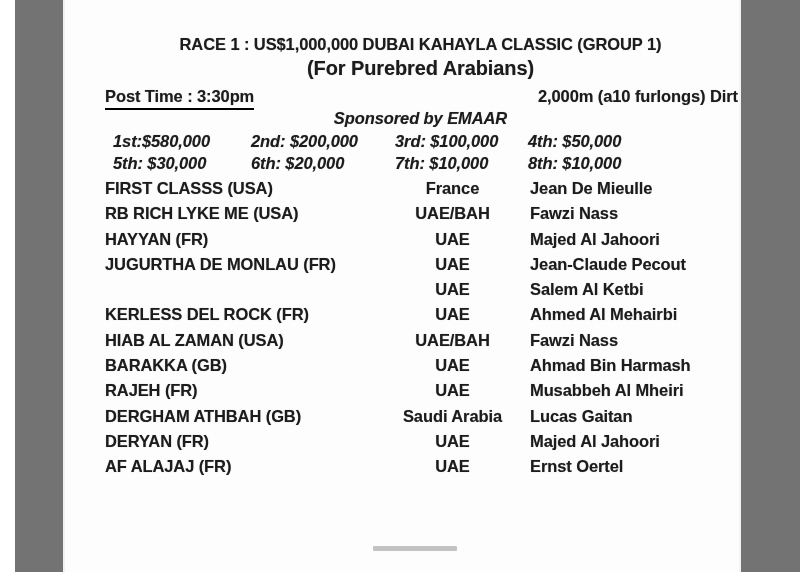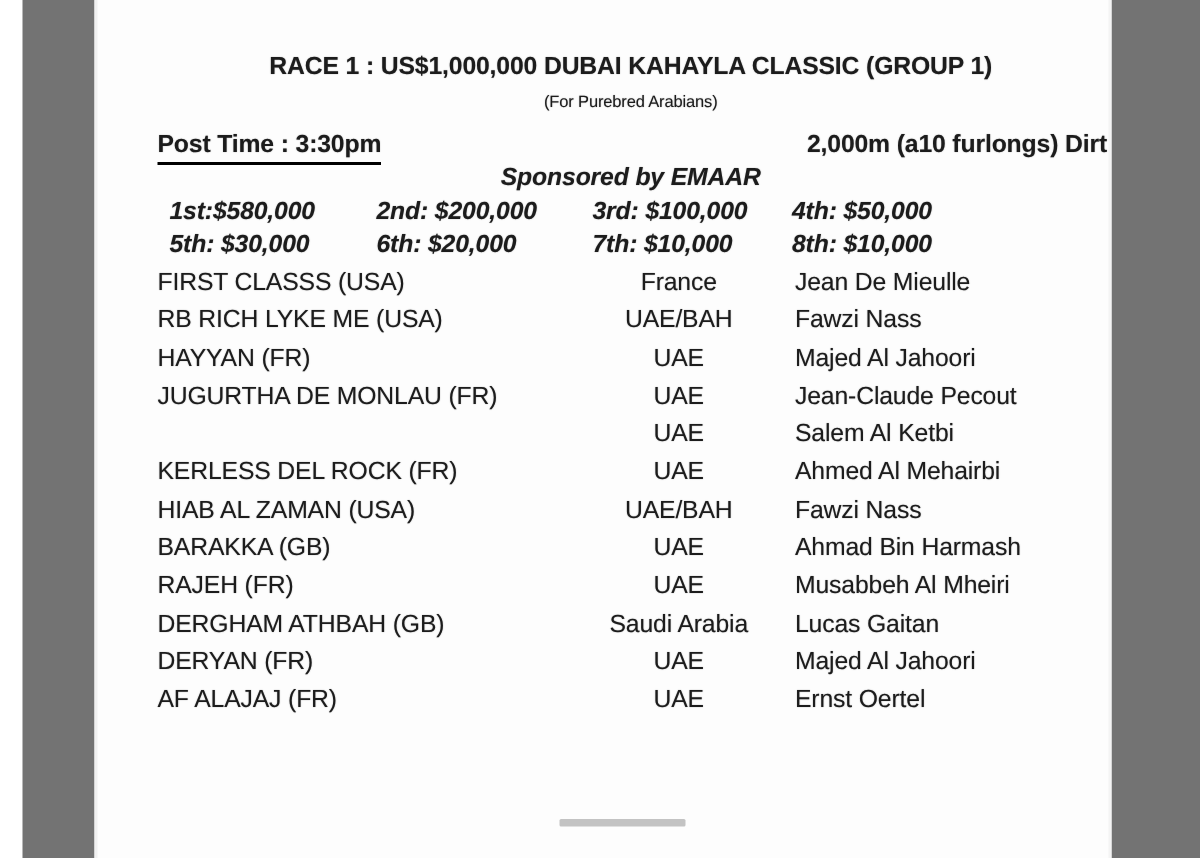--- a/index.html
+++ b/index.html
@@ -44,22 +44,22 @@
     text-align: center;
     font-weight: bold;
     font-size: 16.5px;
     line-height: 22px;
     white-space: nowrap;
   }
   .title-line2 {
     position: absolute;
     top: 57px; left: 0; right: 0;
     text-align: center;
-    font-weight: normal;
-    font-size: 11px;
+    font-weight: bold;
+    font-size: 20px;
     line-height: 22px;
   }
   .post-row {
     position: absolute;
     top: 84px; left: 0; right: 0;
     height: 24px;
     line-height: 24px;
   }
   .post-time {
     position: absolute;
@@ -101,21 +101,21 @@
     font-style: italic;
     font-size: 16.5px;
     white-space: nowrap;
   }
   .prize-cell.c0 { left: 10px; }
   .prize-cell.c1 { left: 148px; }
   .prize-cell.c2 { left: 292px; }
   .prize-cell.c3 { left: 425px; }
   .entries-table {
     position: absolute;
-    top: 176px; left: 0; right: 0;
+    top: 176px; left: 0; right: 0; font-weight: bold;
   }
   .entry-row {
     position: relative;
     height: 25.3px;
     line-height: 25.3px;
     font-size: 16.5px;
   }
   .col-horse {
     position: absolute;
     left: 2px; top: 0;

